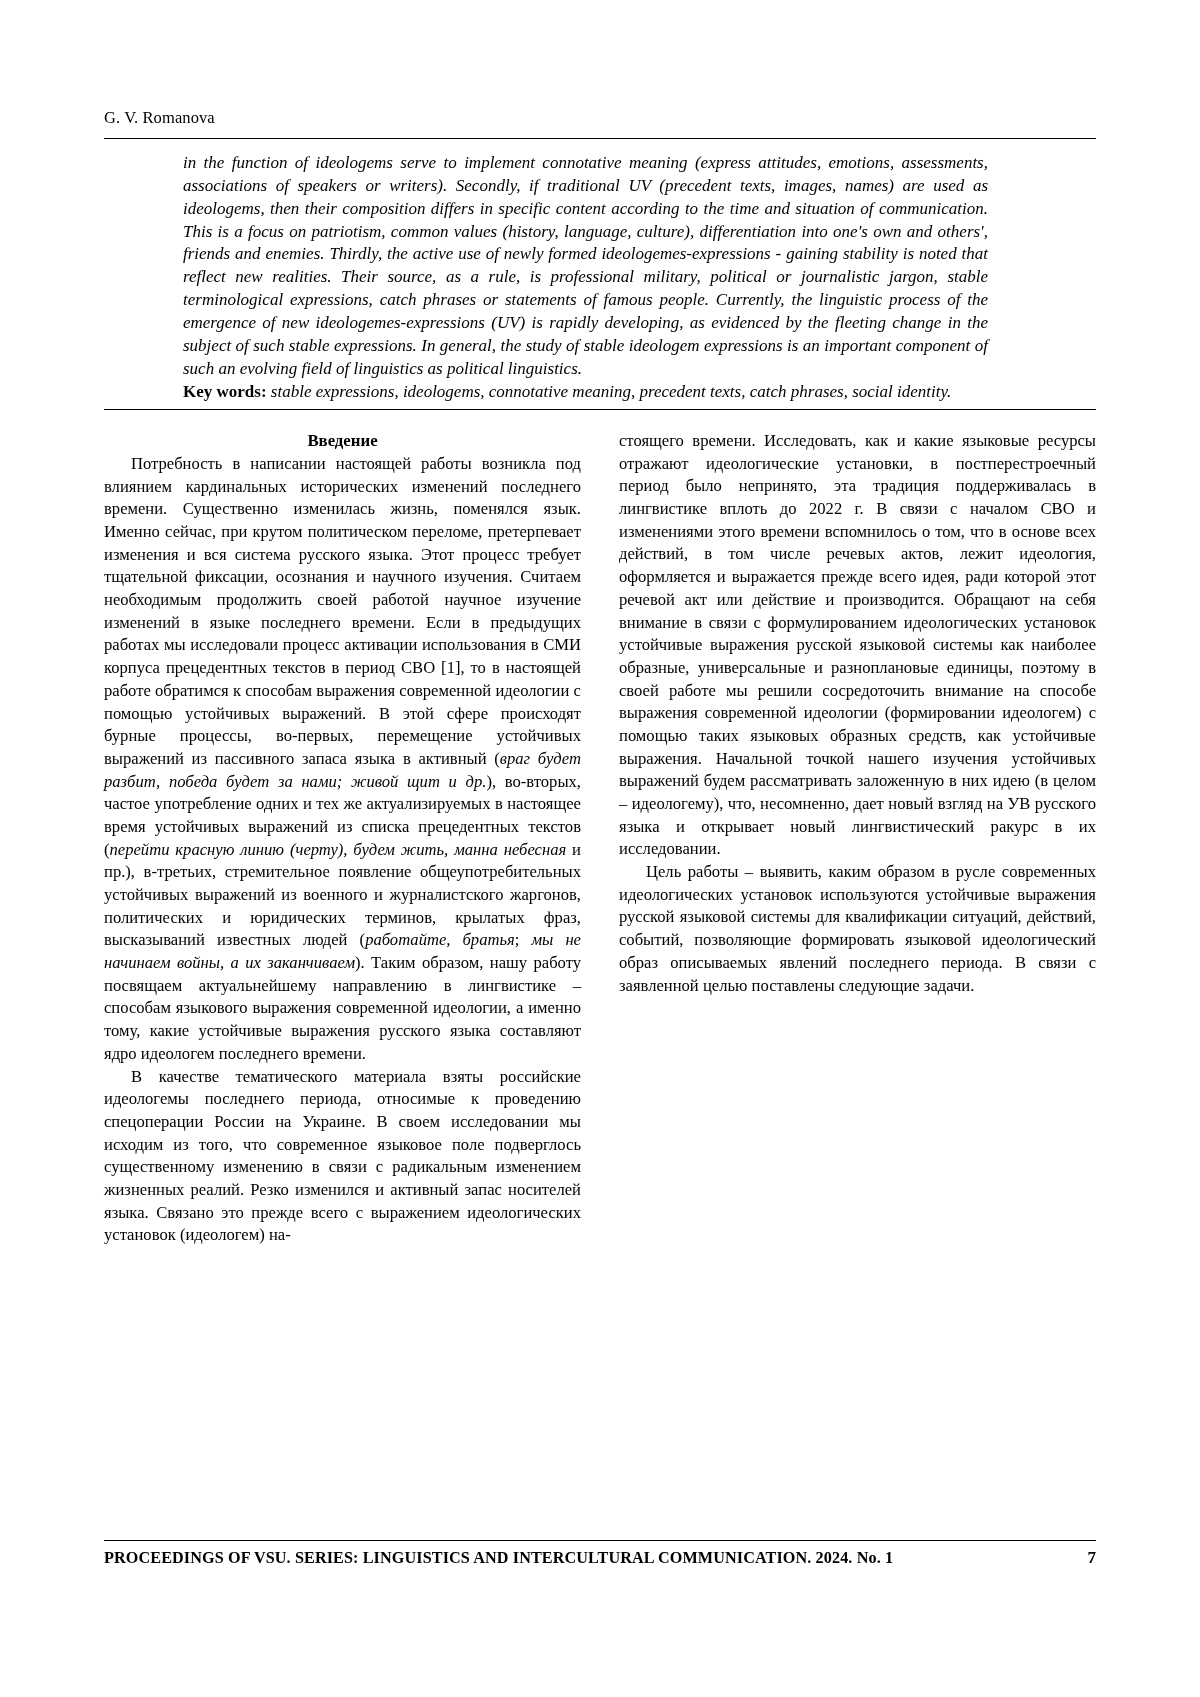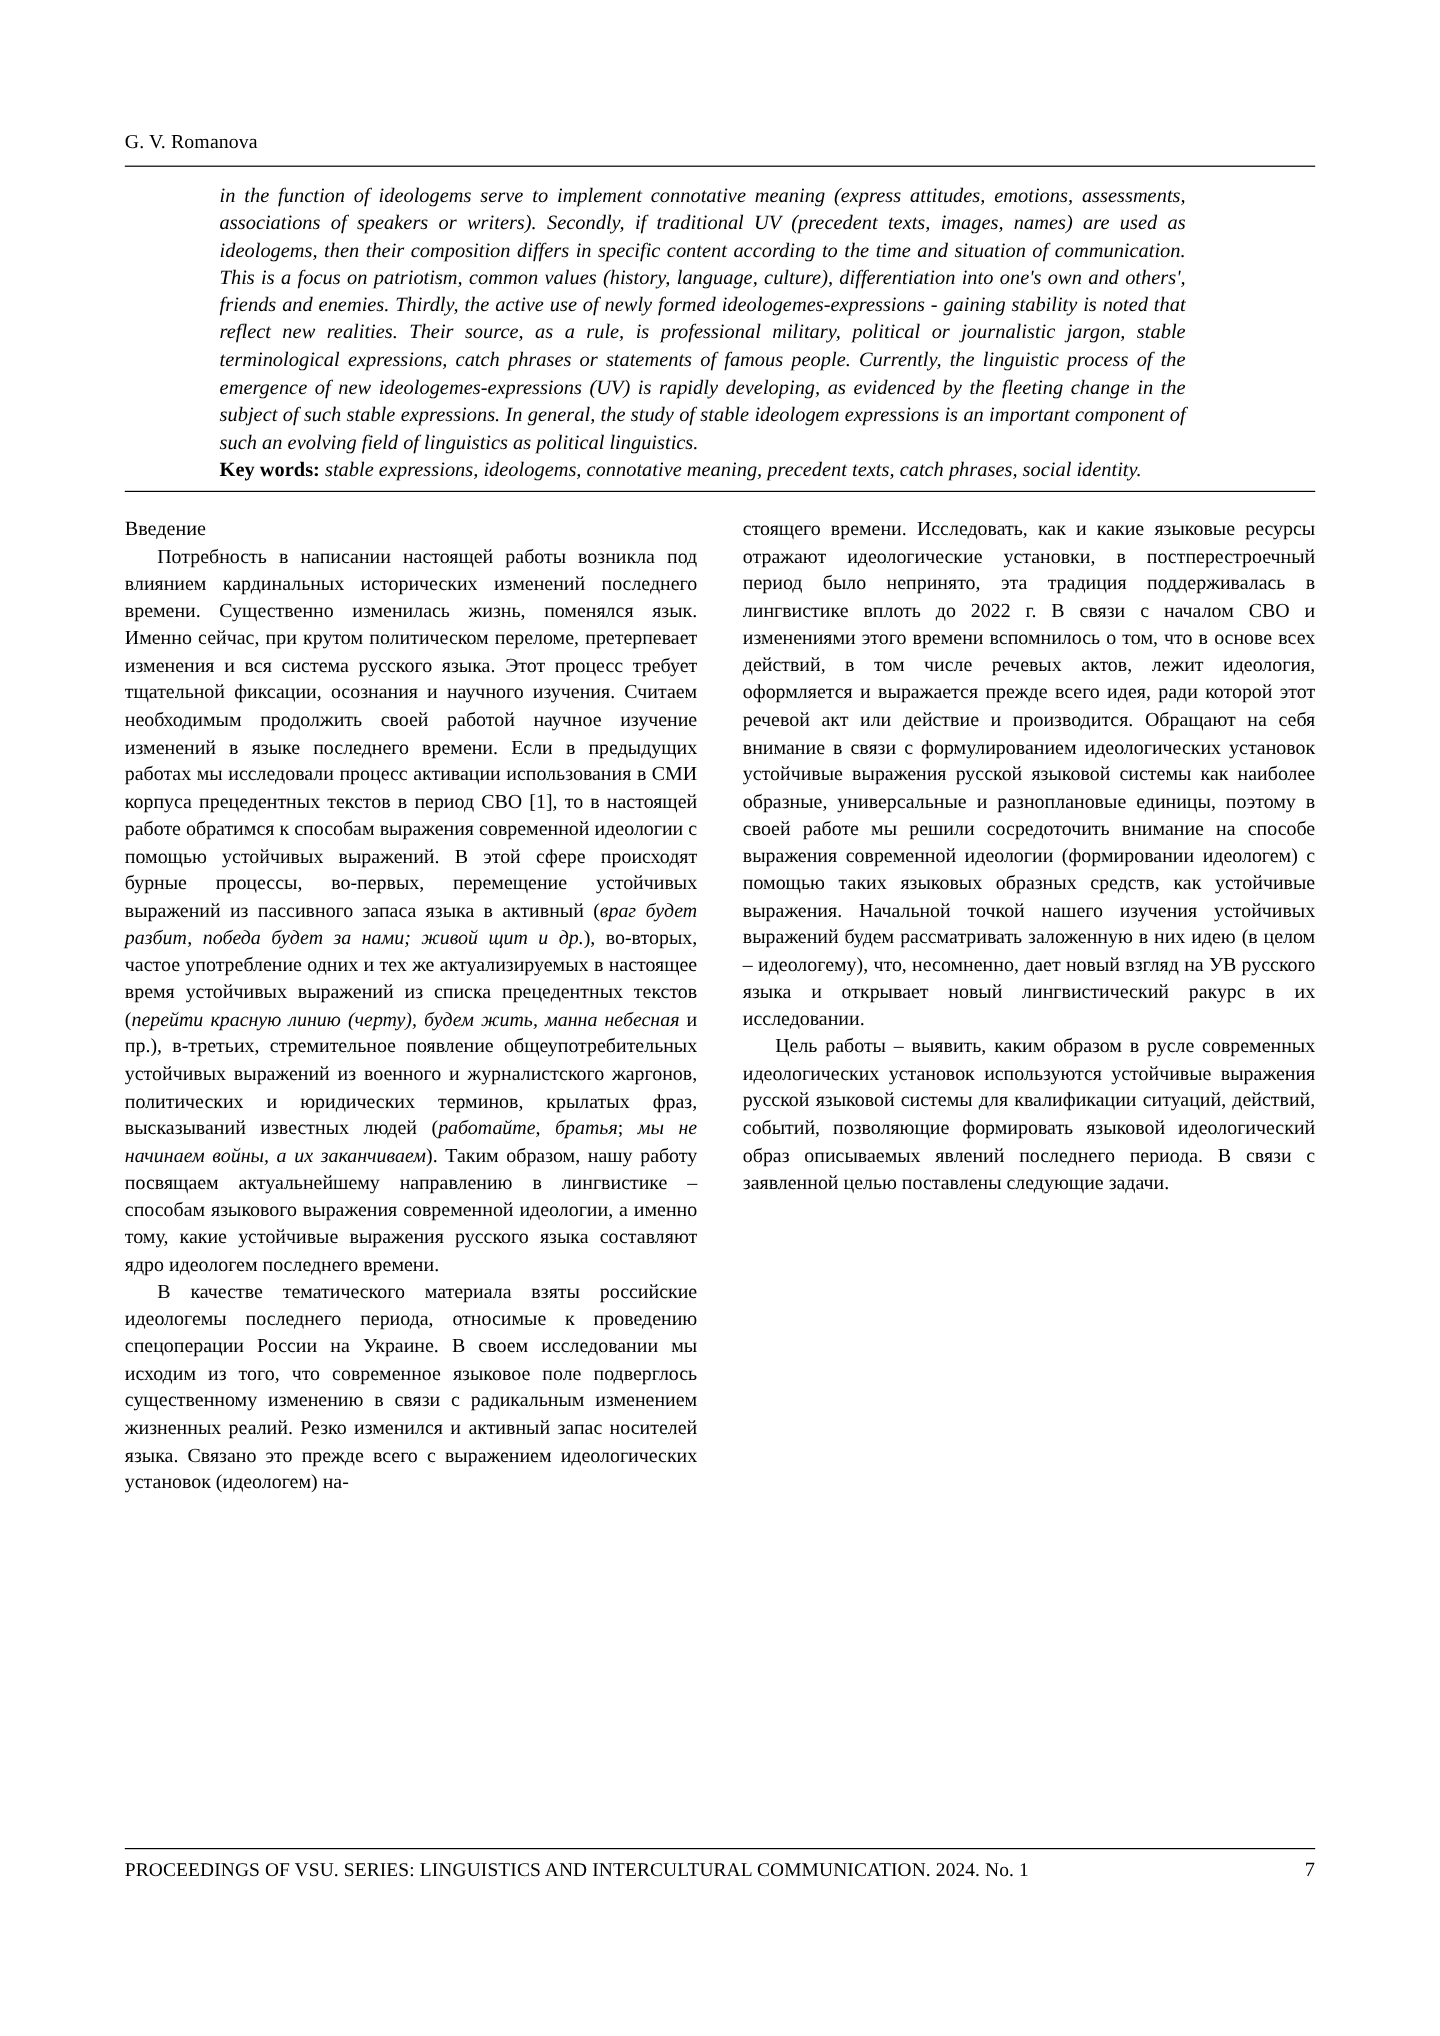--- a/index.html
+++ b/index.html
@@ -88,21 +88,22 @@
     line-height: 1.368;
     text-align: justify;
     text-justify: inter-word;
   }
   .col p {
     margin: 0;
     text-indent: 27px;
   }
   .col p.noindent { text-indent: 0; }
   .sec-head {
-    font-weight: normal;
+    text-align: center;
+    font-weight: bold;
     margin: 0 0 0 0;
     text-indent: 0 !important;
     font-size: 16.8px;
   }
   .it { font-style: italic; }
   .bd { font-weight: normal; }
   
   .rule-bot {
     position: absolute;
     left: 104px;
@@ -114,20 +115,21 @@
   .footer {
     position: absolute;
     left: 104px;
     top: 1548px;
     width: 992px;
     display: flex;
     justify-content: space-between;
     align-items: baseline;
     font-size: 16.2px;
     letter-spacing: 0.1px;
+    font-weight: bold;
   }
   .footer .pageno { font-size: 17px; }
 </style>
 </head>
 <body>
 
 <div class="page">
 
   <div class="runhead">
     <span class="author">G. V. Romanova</span>

